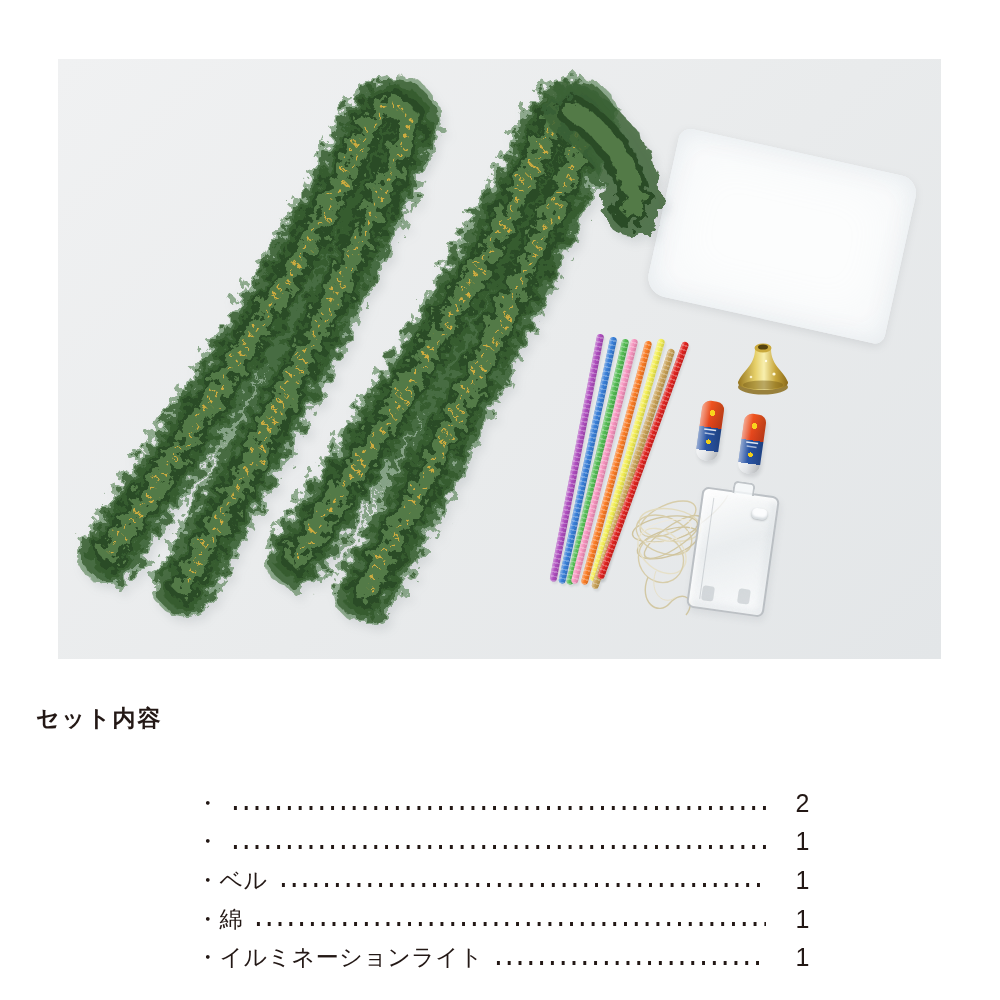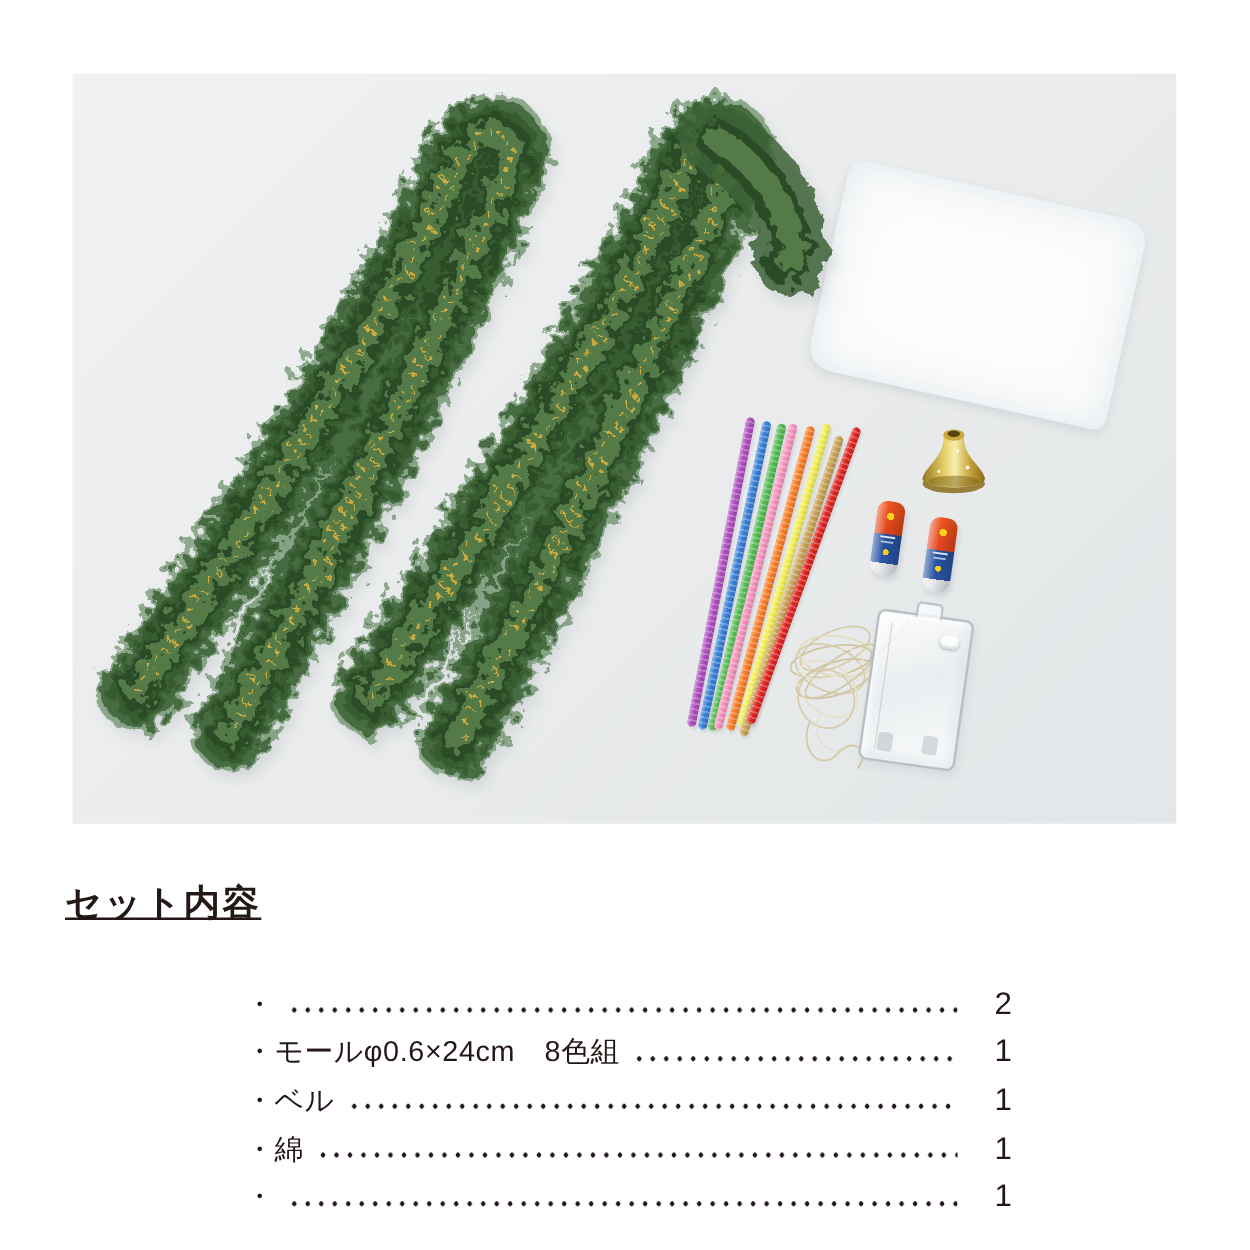--- a/index.html
+++ b/index.html
@@ -59,21 +59,21 @@
   .bbox::before{content:"";position:absolute;left:28px;top:-12px;width:18px;height:11px;
       border:2px solid rgba(168,174,179,.7);border-bottom:none;border-radius:5px 5px 0 0;
       background:rgba(250,252,253,.75);}
   .bbox-switch{position:absolute;right:8px;top:12px;width:16px;height:11px;border-radius:5px;
       background:#fbfcfd;box-shadow:0 1px 2px rgba(120,128,133,.5),inset 0 -2px 2px rgba(190,198,203,.6);}
   .bbox-seam{position:absolute;left:10px;top:8px;bottom:8px;width:1px;background:rgba(175,182,187,.5);}
   .bbox-contact{position:absolute;width:12px;height:15px;border-radius:3px;background:rgba(140,150,156,.30);}
   .c1{left:12px;bottom:7px;}  .c2{right:14px;bottom:9px;}
 
   
-  .heading{position:absolute;left:52px;top:703px;font-size:29px;font-weight:800;letter-spacing:2px;text-decoration:underline;}
+  .heading{position:absolute;left:36px;top:703px;font-size:23px;font-weight:800;letter-spacing:2px;}
   .contents-list{position:absolute;left:196px;top:784px;width:614px;}
   .row{display:flex;align-items:center;height:38.6px;font-size:23px;letter-spacing:.5px;}
   .row .bullet{flex:0 0 auto;}
   .row .name{flex:0 0 auto;white-space:pre;}
   .leader{flex:1 1 auto;height:4px;margin:0 10px;position:relative;top:5px;
       background-image:radial-gradient(circle closest-side,#231815 92%,rgba(0,0,0,0));
       background-size:10.8px 4px;background-repeat:repeat-x;background-position:left center;}
   .qty{flex:0 0 34px;text-align:right;font-size:25px;}
 </style>
 </head>
@@ -178,36 +178,36 @@
   <div class="heading">セット内容</div>
 
   <div class="contents-list">
     <div class="row">
       <span class="bullet">・</span>
       <span class="leader"></span>
       <span class="qty">2</span>
     </div>
     <div class="row">
       <span class="bullet">・</span>
-      <span class="name">モールφ0.6×24cm　8色組</span>
       <span class="leader"></span>
       <span class="qty">1</span>
     </div>
     <div class="row">
       <span class="bullet">・</span>
       <span class="name">ベル</span>
       <span class="leader"></span>
       <span class="qty">1</span>
     </div>
     <div class="row">
       <span class="bullet">・</span>
       <span class="name">綿</span>
       <span class="leader"></span>
       <span class="qty">1</span>
     </div>
     <div class="row">
       <span class="bullet">・</span>
+      <span class="name">イルミネーションライト</span>
       <span class="leader"></span>
       <span class="qty">1</span>
     </div>
   </div>
 
 </div>
 
 </body></html>

